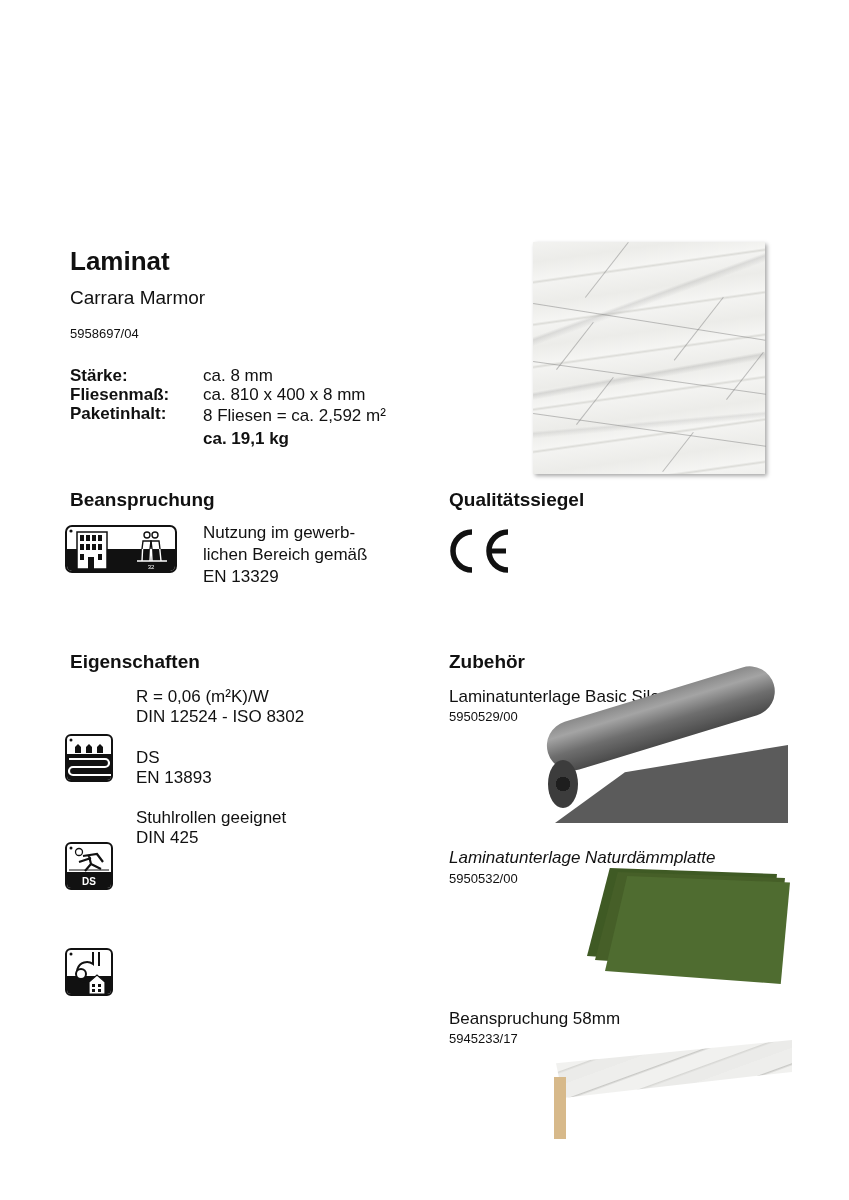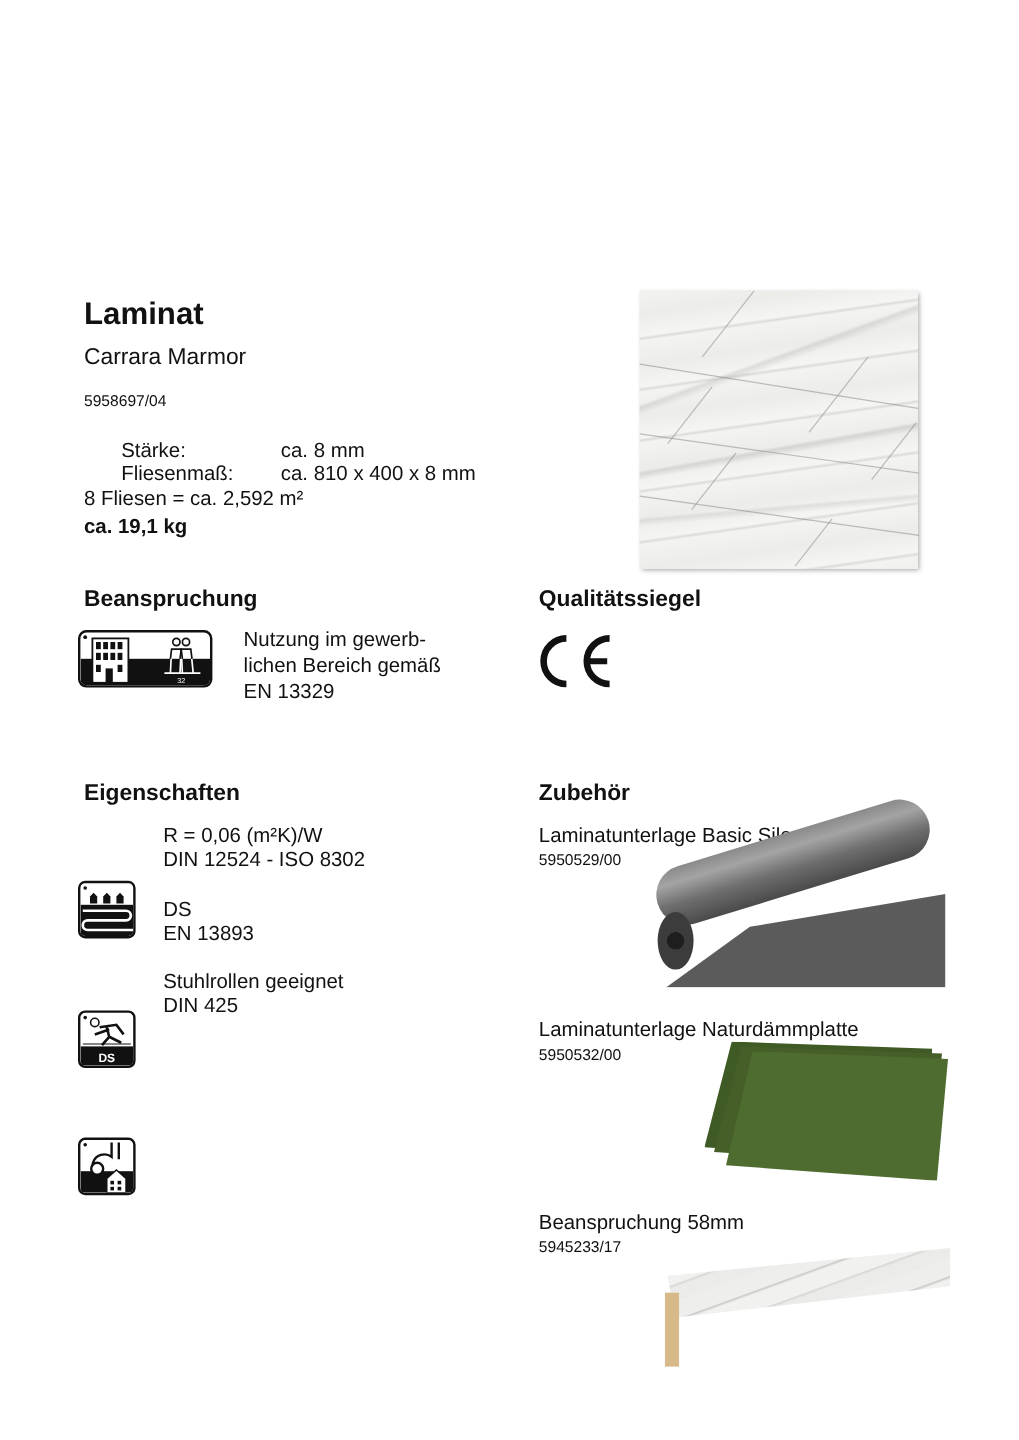--- a/index.html
+++ b/index.html
@@ -4,21 +4,21 @@
   <style>
     * { box-sizing: border-box; margin: 0; padding: 0; }
     html, body { width: 849px; height: 1200px; background: #ffffff; overflow: hidden; }
     body { position: relative; font-family: "Liberation Sans", sans-serif; color: #111111; }
     .abs { position: absolute; }
     .title { left: 70px; top: 246px; font-size: 26px; font-weight: bold; }
     .subtitle { left: 70px; top: 287px; font-size: 19px; }
     .artno { left: 70px; top: 326px; font-size: 13px; }
     .specs { left: 70px; top: 366px; font-size: 17px; line-height: 19px; }
     .spec-row { display: flex; }
-    .spec-label { width: 133px; font-weight: normal; margin-left: 31px; }
+    .spec-label { width: 133px; font-weight: bold; }
     .spec-val { }
     .spec-val div { }
     .section-h { font-size: 19px; font-weight: bold; }
     .icon-box { width: 108px; height: 50px; border: 2px solid #111; border-radius: 7px; overflow: hidden; position: relative; background: #fff; }
     .icon-sq { width: 48px; height: 48px; border: 2px solid #111; border-radius: 6px; overflow: hidden; position: relative; background: #fff; }
     .txt17 { font-size: 17px; line-height: 20px; }
     .acc-name { font-size: 17px; }
     .acc-no { font-size: 13px; }
     .photo-floor {
       left: 533px; top: 242px; width: 232px; height: 232px;
@@ -56,20 +56,21 @@
 <div class="abs specs">
   <div class="spec-row">
     <div class="spec-label">Stärke:</div>
     <div class="spec-val">ca. 8 mm</div>
   </div>
   <div class="spec-row">
     <div class="spec-label">Fliesenmaß:</div>
     <div class="spec-val">ca. 810 x 400 x 8 mm</div>
   </div>
   <div class="spec-row">
+    <div class="spec-label">Paketinhalt:</div>
     <div class="spec-val">
       <div style="margin-top:2px;">8 Fliesen = ca. 2,592 m²</div>
       <div style="margin-top:4px;font-weight:bold;">ca. 19,1 kg</div>
     </div>
   </div>
 </div>
 
 <div class="abs photo-floor">
   <div class="seam" style="left:95px;top:0;height:70px;transform:rotate(38deg);"></div>
   <div class="seam" style="left:190px;top:55px;height:80px;transform:rotate(38deg);"></div>
@@ -188,21 +189,21 @@
 </div>
 
 <div class="abs section-h" style="left:449px;top:651px;">Zubehör</div>
 
 <div class="abs acc-name" style="left:449px;top:687px;">Laminatunterlage Basic Silent XPS</div>
 <div class="abs acc-no" style="left:449px;top:709px;">5950529/00</div>
 <div class="abs roll-sheet"></div>
 <div class="abs roll-body"></div>
 <div class="abs roll-end"></div>
 
-<div class="abs acc-name" style="left:449px;top:848px;">Laminatunterlage Naturdämmplatte</div>
+<div class="abs acc-name" style="left:449px;top:848px;font-style:italic;">Laminatunterlage Naturdämmplatte</div>
 <div class="abs acc-no" style="left:449px;top:871px;">5950532/00</div>
 <div class="abs" style="left:585px;top:866px;width:205px;height:120px;">
   <div class="sheet" style="left:2px;top:2px;background:#3f5a24;"></div>
   <div class="sheet" style="left:10px;top:6px;background:#465f28;"></div>
   <div class="sheet" style="left:20px;top:10px;width:185px;height:108px;background:#4f6c30;"></div>
 </div>
 
 <div class="abs acc-name" style="left:449px;top:1009px;">Beanspruchung 58mm</div>
 <div class="abs acc-no" style="left:449px;top:1031px;">5945233/17</div>
 <div class="abs board"></div>

